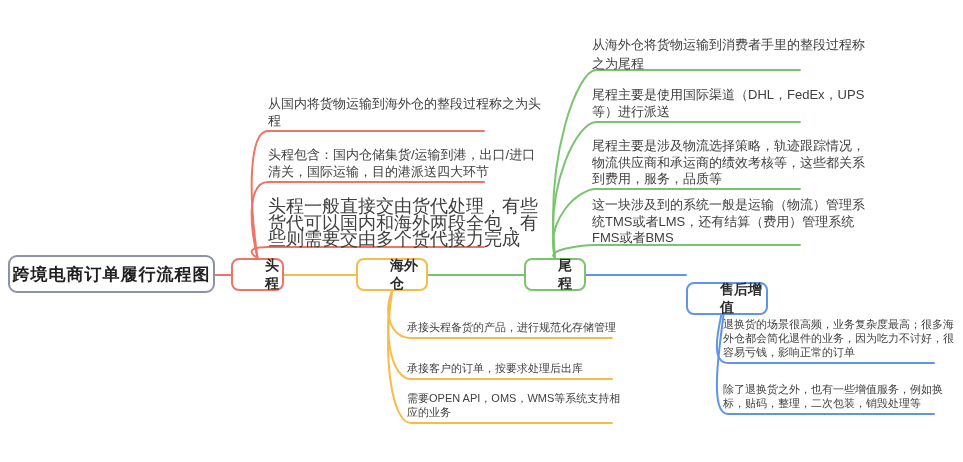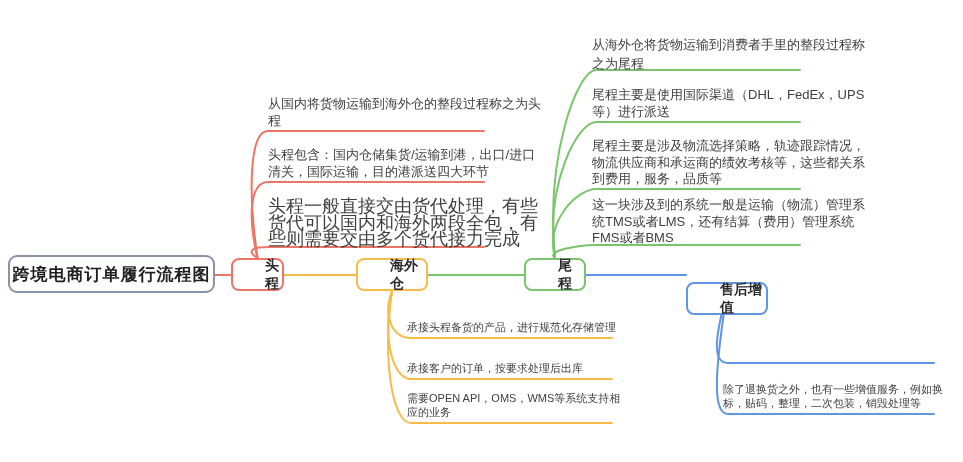--- a/index.html
+++ b/index.html
@@ -55,14 +55,15 @@
     <div class="branch-node" style="left: 356px; top: 258px; width: 72px; height: 33px; border-color: rgb(246, 188, 74);">海外仓</div>
     <div class="topic" style="left: 407px; top: 320px; width: 215px; font-size: 11px; line-height: 14px;">承接头程备货的产品，进行规范化存储管理</div>
     <div class="topic" style="left: 407px; top: 361px; width: 215px; font-size: 11px; line-height: 14px;">承接客户的订单，按要求处理后出库</div>
     <div class="topic" style="left: 407px; top: 391px; width: 215px; font-size: 11px; line-height: 14px;">需要OPEN API，OMS，WMS等系统支持相应的业务</div>
     <div class="branch-node" style="left: 524px; top: 258px; width: 62px; height: 33px; border-color: rgb(123, 196, 110);">尾程</div>
     <div class="topic" style="left: 592px; top: 35px; width: 280px; font-size: 13px; line-height: 19px;">从海外仓将货物运输到消费者手里的整段过程称之为尾程</div>
     <div class="topic" style="left: 592px; top: 87px; width: 280px; font-size: 13px; line-height: 16.5px;">尾程主要是使用国际渠道（DHL，FedEx，UPS等）进行派送</div>
     <div class="topic" style="left: 592px; top: 138px; width: 280px; font-size: 13px; line-height: 16.5px;">尾程主要是涉及物流选择策略，轨迹跟踪情况，物流供应商和承运商的绩效考核等，这些都关系到费用，服务，品质等</div>
     <div class="topic" style="left: 592px; top: 197px; width: 280px; font-size: 13px; line-height: 16.5px;">这一块涉及到的系统一般是运输（物流）管理系统TMS或者LMS，还有结算（费用）管理系统FMS或者BMS</div>
     <div class="branch-node" style="left: 686px; top: 258px; width: 82px; height: 33px; border-color: rgb(96, 149, 229); margin-top: 24px;">售后增值</div>
+    <div class="topic" style="left: 723px; top: 317px; width: 236px; font-size: 11px; line-height: 14px;">退换货的场景很高频，业务复杂度最高；很多海外仓都会简化退件的业务，因为吃力不讨好，很容易亏钱，影响正常的订单</div>
     <div class="topic" style="left: 723px; top: 382px; width: 236px; font-size: 11px; line-height: 14px;">除了退换货之外，也有一些增值服务，例如换标，贴码，整理，二次包装，销毁处理等</div>
   </div>
 
 </body></html>

